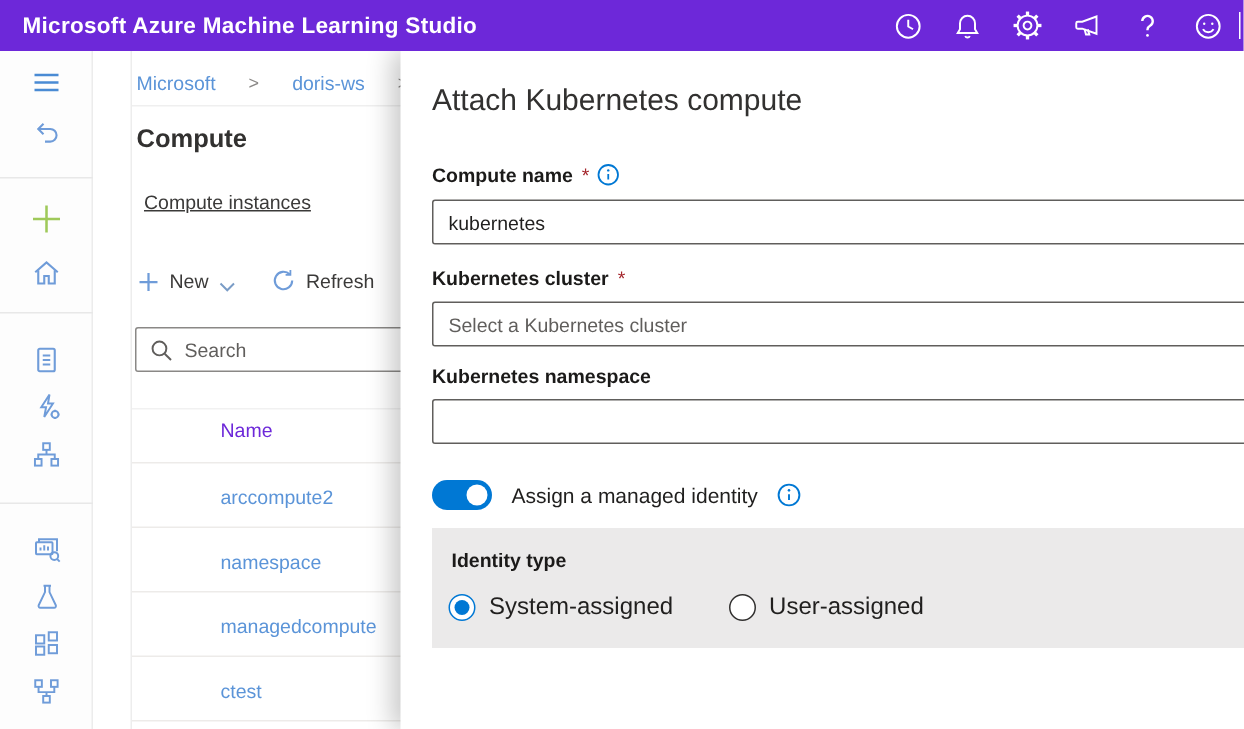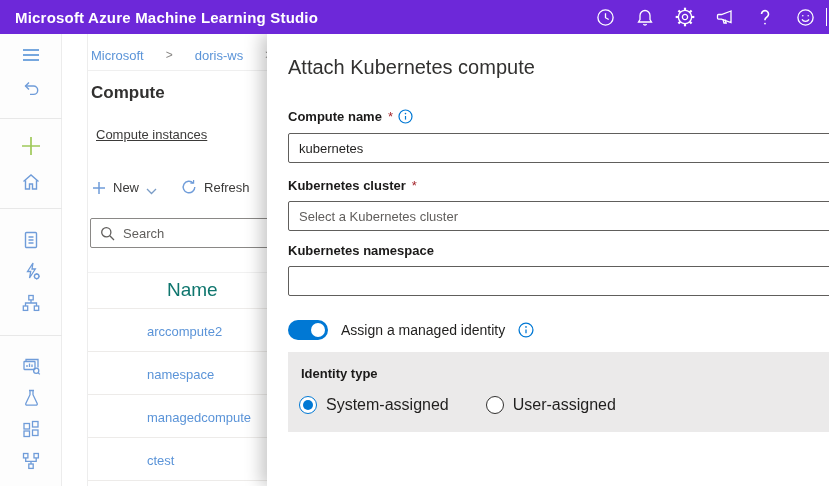--- a/index.html
+++ b/index.html
@@ -41,21 +41,21 @@
   .tab { cursor:pointer;text-decoration:underline; }
   .toolbar { position:absolute; left:4px; top:145px; display:flex; align-items:center;
              gap:24px; font-size:13px; color:#3b3a39; }
   .tool-btn { display:flex; align-items:flex-end; gap:7px; cursor:pointer; }
   .searchbox { position:absolute; left:2px; top:184px; width:400px; height:30px;
                border:1px solid #8a8886; border-radius:2px; display:flex;
                align-items:center; padding-left:9px; gap:8px; background:#fff; }
   .searchbox input { border:none; outline:none; font-size:13px; width:300px;
                      font-family:"Liberation Sans", sans-serif; color:#323130; }
   .searchbox input::placeholder { color:#605e5c; }
-  .tbl-head { position:absolute; left:59px; top:245px; font-size:19px; color:#0f766e;margin-left:20px; }
+  .tbl-head { position:absolute; left:59px; top:245px; font-size:13px; color:#6d28d9; }
   .tbl-line { position:absolute; left:0; right:0; height:1px; background:#edebe9; }
   .tbl-row { position:absolute; left:59px; font-size:13px; color:#5b94d8; cursor:pointer; }
 
   
   .panel { position:absolute; left:267px; top:34px; right:-4px; bottom:0; background:#fff;
            z-index:20; box-shadow:-6px 0 16px rgba(0,0,0,.22); }
   .panel-title { position:absolute; left:21px; top:22px; font-size:20px;
                  font-weight:400; color:#323130; }
   .fld-label { position:absolute; left:21px; font-size:13px; font-weight:700;
                color:#1b1a19; display:flex; align-items:center; gap:5px; }

